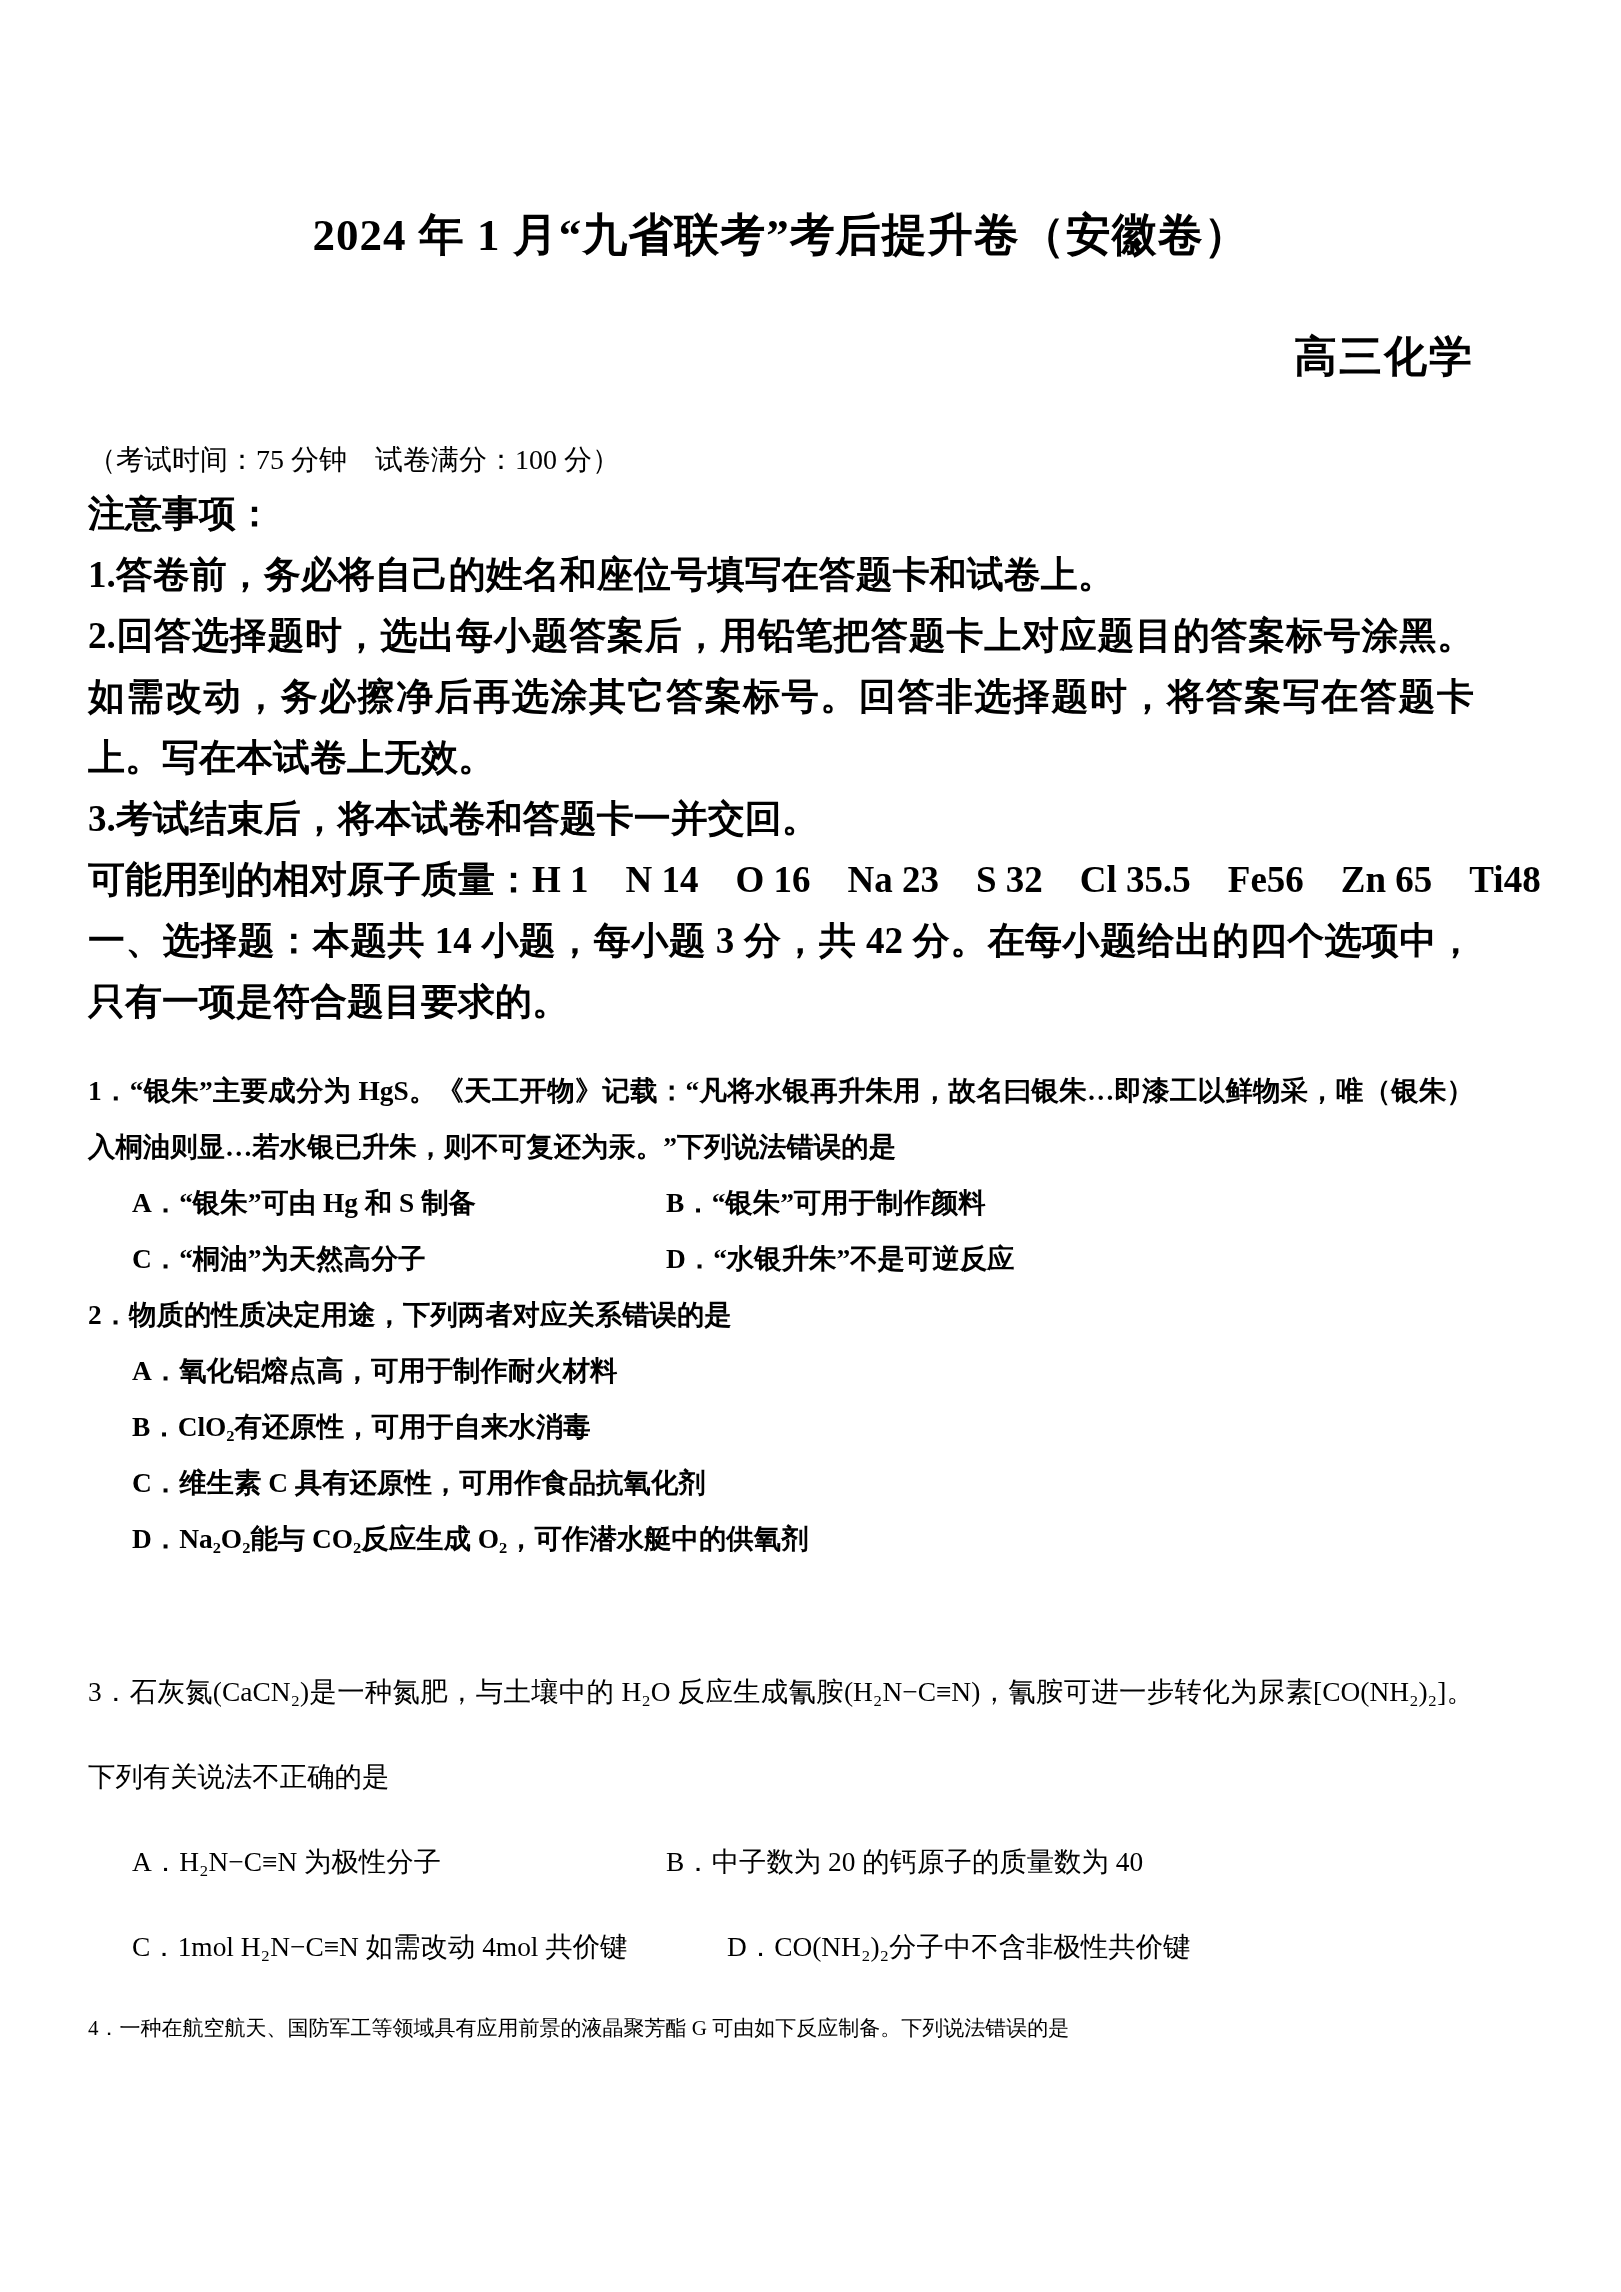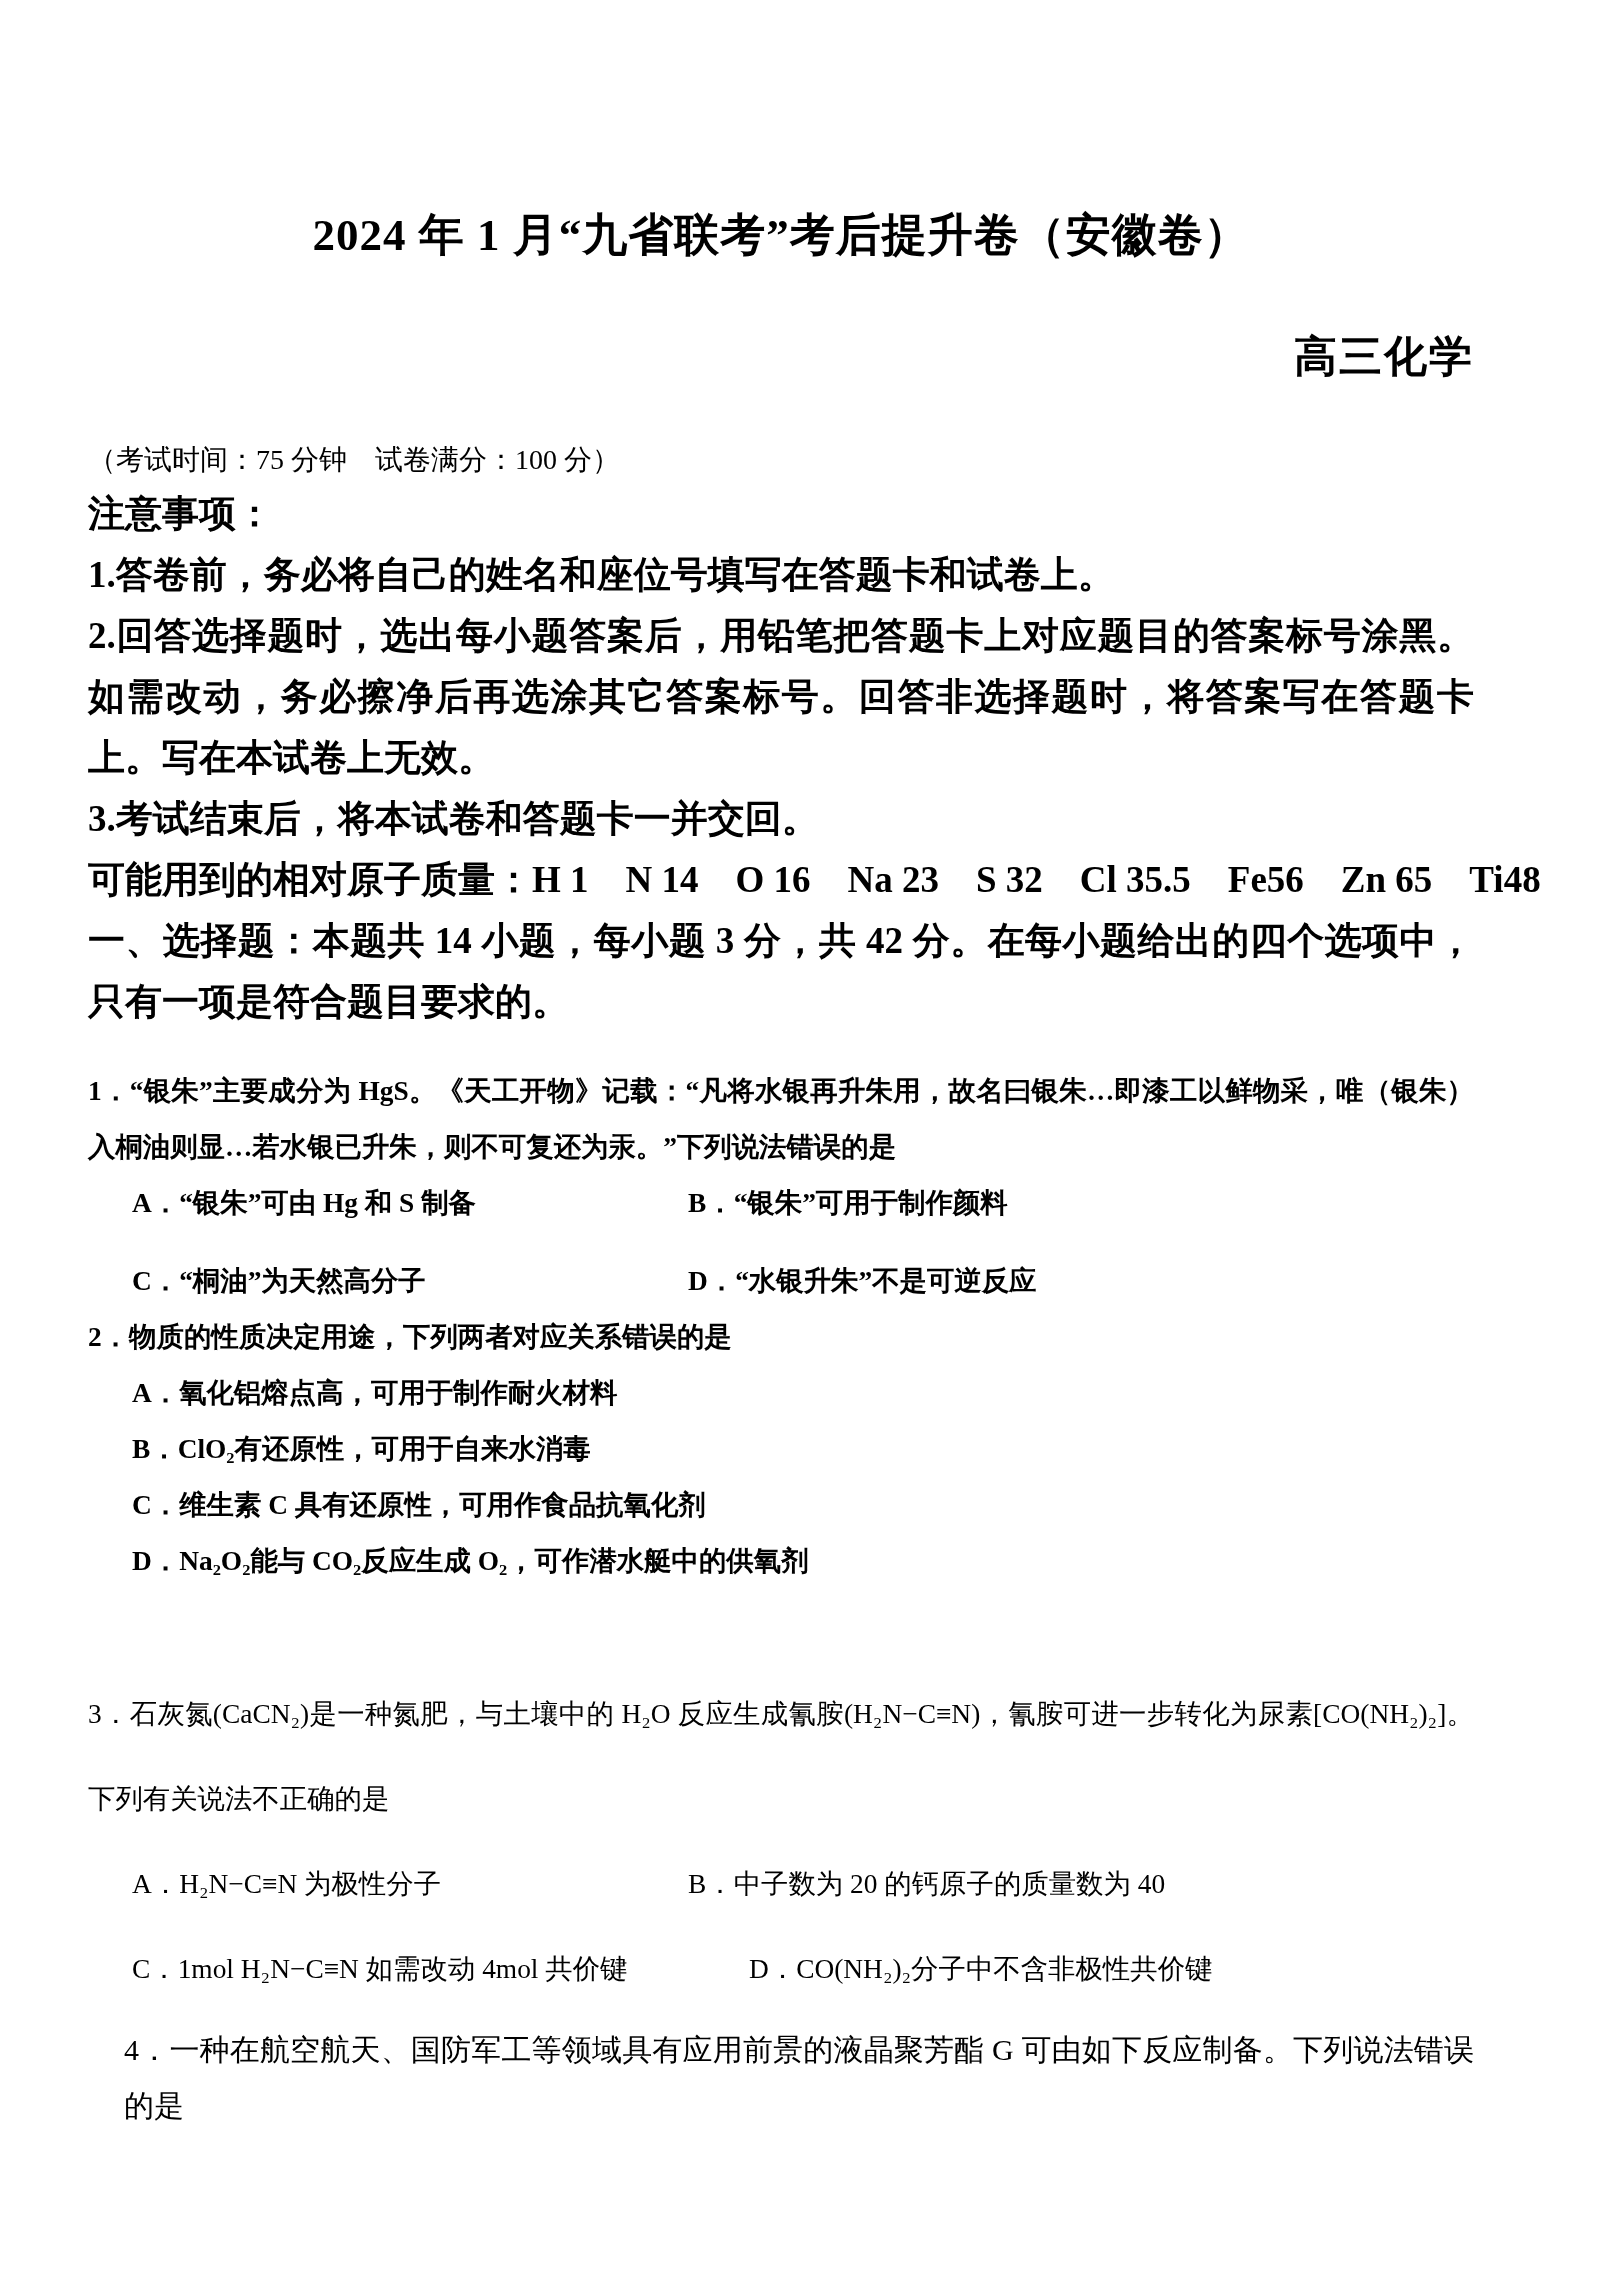--- a/index.html
+++ b/index.html
@@ -33,25 +33,25 @@
     margin-top: 3.9px;
     font-size: 37px; font-weight: 700;
     line-height: 61px;
     text-align: left;
   }
   .justify { text-align: justify; }
   .nowrap { white-space: nowrap; }
 
   .qblock { margin-top: 31px; font-size: 27.4px; line-height: 56px; font-weight: bold; }
   .q3block { margin-top: 83px; font-size: 27.4px; line-height: 85px; }
-  .q4block { margin-top: 9.8px; font-size: 30px; line-height: 56px; margin-left: 36px; }
+  .q4block { margin-top: 9.8px; font-size: 21px; line-height: 56px; }
 
   .stem { text-align: justify; }
   .options-stack { padding-left: 44px; }
-  .opt-grid { display: grid; padding-left: 44px; gap: 22px; }
+  .opt-grid { display: grid; padding-left: 44px; }
   .cols-a { grid-template-columns: 534px 1fr; }
   .cols-b { grid-template-columns: 595px 1fr; }
   .opt-label { display: inline; }
 </style>
 </head>
 <body>
 
 <div class="page">
 
   <div class="title">2024 年 1 月“九省联考”考后提升卷（安徽卷）</div>

